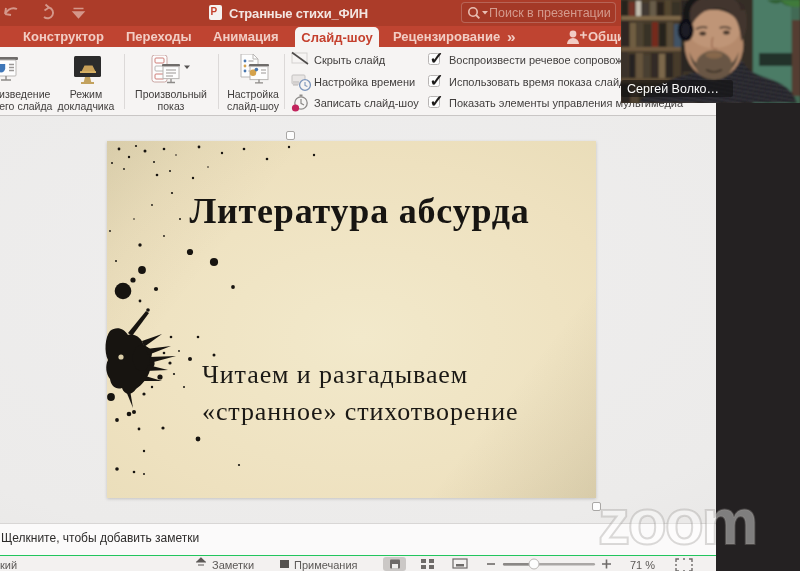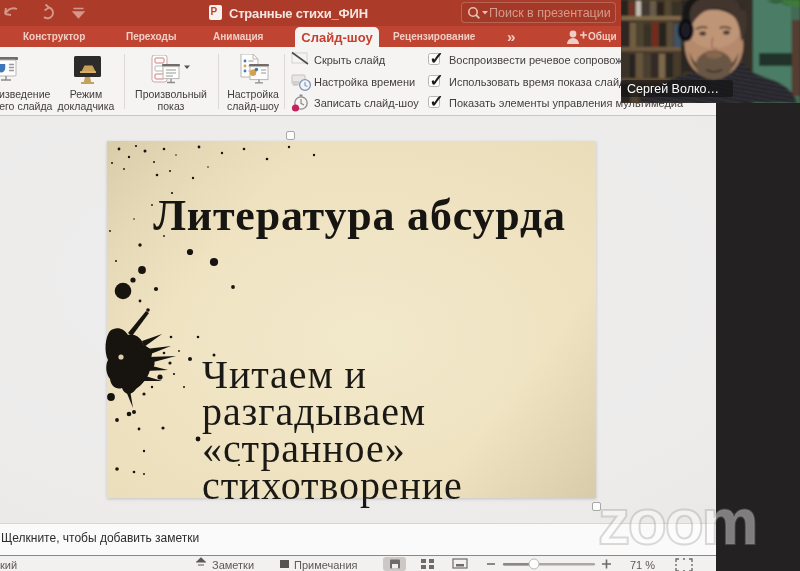--- a/index.html
+++ b/index.html
@@ -10,41 +10,41 @@
   #ppt { position:absolute; left:0; top:0; width:715px; height:571px; background:#ececeb; }
   
   #titlebar { position:absolute; left:0; top:0; width:716px; height:34px; background:#ac3c29; }
   #doctitle { position:absolute; left:229px; top:6px; color:#f3e6e2; font-size:13px; font-weight:bold; letter-spacing:-0.2px; }
   #docicon { position:absolute; left:209px; top:5px; width:13px; height:15px; background:#f5f2f0; border-radius:2px; }
   #docicon:before { content:"P"; position:absolute; left:1.5px; top:1px; font-size:10px; font-weight:bold; color:#c4402c; }
   #searchbox { position:absolute; left:461px; top:2px; width:155px; height:21px; background:rgba(130,45,32,0.18); border:1px solid rgba(255,255,255,0.22); border-radius:4px; }
   #searchbox .ph { position:absolute; left:27px; top:3px; font-size:12.5px; color:#d49a8d; }
   
   #tabrow { position:absolute; left:0; top:26px; width:716px; height:21px; background:#bf4431; }
-  .tab { position:absolute; top:0; height:21px; line-height:21px; color:#f2cdc4; font-size:10px; font-weight:bold; }
+  .tab { position:absolute; top:0; height:21px; line-height:21px; color:#f2cdc4; font-size:13px; font-weight:bold; }
   #tab-active { position:absolute; left:295px; top:1px; width:84px; height:20px; background:#f6f4f3; border-radius:5px 5px 0 0; color:#c5402e; font-size:13px; font-weight:bold; text-align:center; line-height:21px; }
   
   #ribbon { position:absolute; left:0; top:47px; width:716px; height:69px; background:#f6f4f3; border-bottom:1px solid #c9c6c5; }
   .rsep { position:absolute; top:7px; height:55px; width:1px; background:#dcd9d8; }
   .rlabel { position:absolute; font-size:10.5px; color:#413e3d; text-align:center; line-height:11.5px; white-space:pre; }
   .srow { position:absolute; font-size:11px; color:#413e3d; }
   
   .cb { position:absolute; width:12px; height:12px; background:#fdfdfd; border:1px solid #b8b5b4; border-radius:2.5px; }
   .cb:before { content:"✓"; position:absolute; left:0.5px; top:-6px; font-size:17px; font-weight:bold; color:#1d1b1a; }
   
   #editarea { position:absolute; left:0; top:116px; width:716px; height:407px;
      background: radial-gradient(ellipse 130% 120% at 45% 40%, #efeeee 0%, #ECEBEA 55%, #e2e0df 100%); }
   #slide { position:absolute; left:107px; top:25px; width:489px; height:357px;
      background:
        linear-gradient(128deg, rgba(96,86,58,0.12) 0%, rgba(96,86,58,0.05) 12%, rgba(96,86,58,0) 26%),
        linear-gradient(308deg, rgba(96,86,58,0.14) 0%, rgba(96,86,58,0) 22%),
        radial-gradient(ellipse 120% 110% at 52% 55%, #f2e9cb 0%, #eee1bf 45%, #e6dab5 80%, #ddd2ad 100%);
      box-shadow: 0 1px 3px rgba(0,0,0,0.18); }
-  #slide-title { position:absolute; left:6px; top:49px; width:493px; text-align:center; font-family:"Liberation Serif", serif; font-weight:bold; font-size:44px; color:#171512; letter-spacing:0.8px; }
-  #slide-body { position:absolute; left:95px; top:215px; font-family:"Liberation Serif", serif; font-size:40px; color:#1b1915; line-height:37px; letter-spacing:0.9px; }
+  #slide-title { position:absolute; left:6px; top:49px; width:493px; text-align:center; font-family:"Liberation Serif", serif; font-weight:bold; font-size:36px; color:#171512; letter-spacing:0.8px; }
+  #slide-body { position:absolute; left:95px; top:215px; font-family:"Liberation Serif", serif; font-size:26px; color:#1b1915; line-height:37px; letter-spacing:0.9px; }
   
   #notes { position:absolute; left:0; top:523px; width:716px; height:32px; background:#fbfafa; border-top:1px solid #d8d6d5; }
   #notes span { position:absolute; left:1px; top:7px; font-size:12px; color:#2e2c2b; }
   
   #status { position:absolute; left:0; top:555px; width:716px; height:16px; background:#f3f1f0; border-top:1px solid #22c55e; font-size:11px; color:#5c5957; }
   
   #darkcol { position:absolute; left:715px; top:0; width:85px; height:571px; background:#242122; }
   
   #zoomwm { position:absolute; left:598px; top:485px; width:215px; font-size:64px; font-weight:bold; color:rgba(255,255,255,0.42); letter-spacing:-2.2px; font-family:"Liberation Sans", sans-serif; -webkit-text-stroke:2px rgba(148,146,144,0.33); }
   

